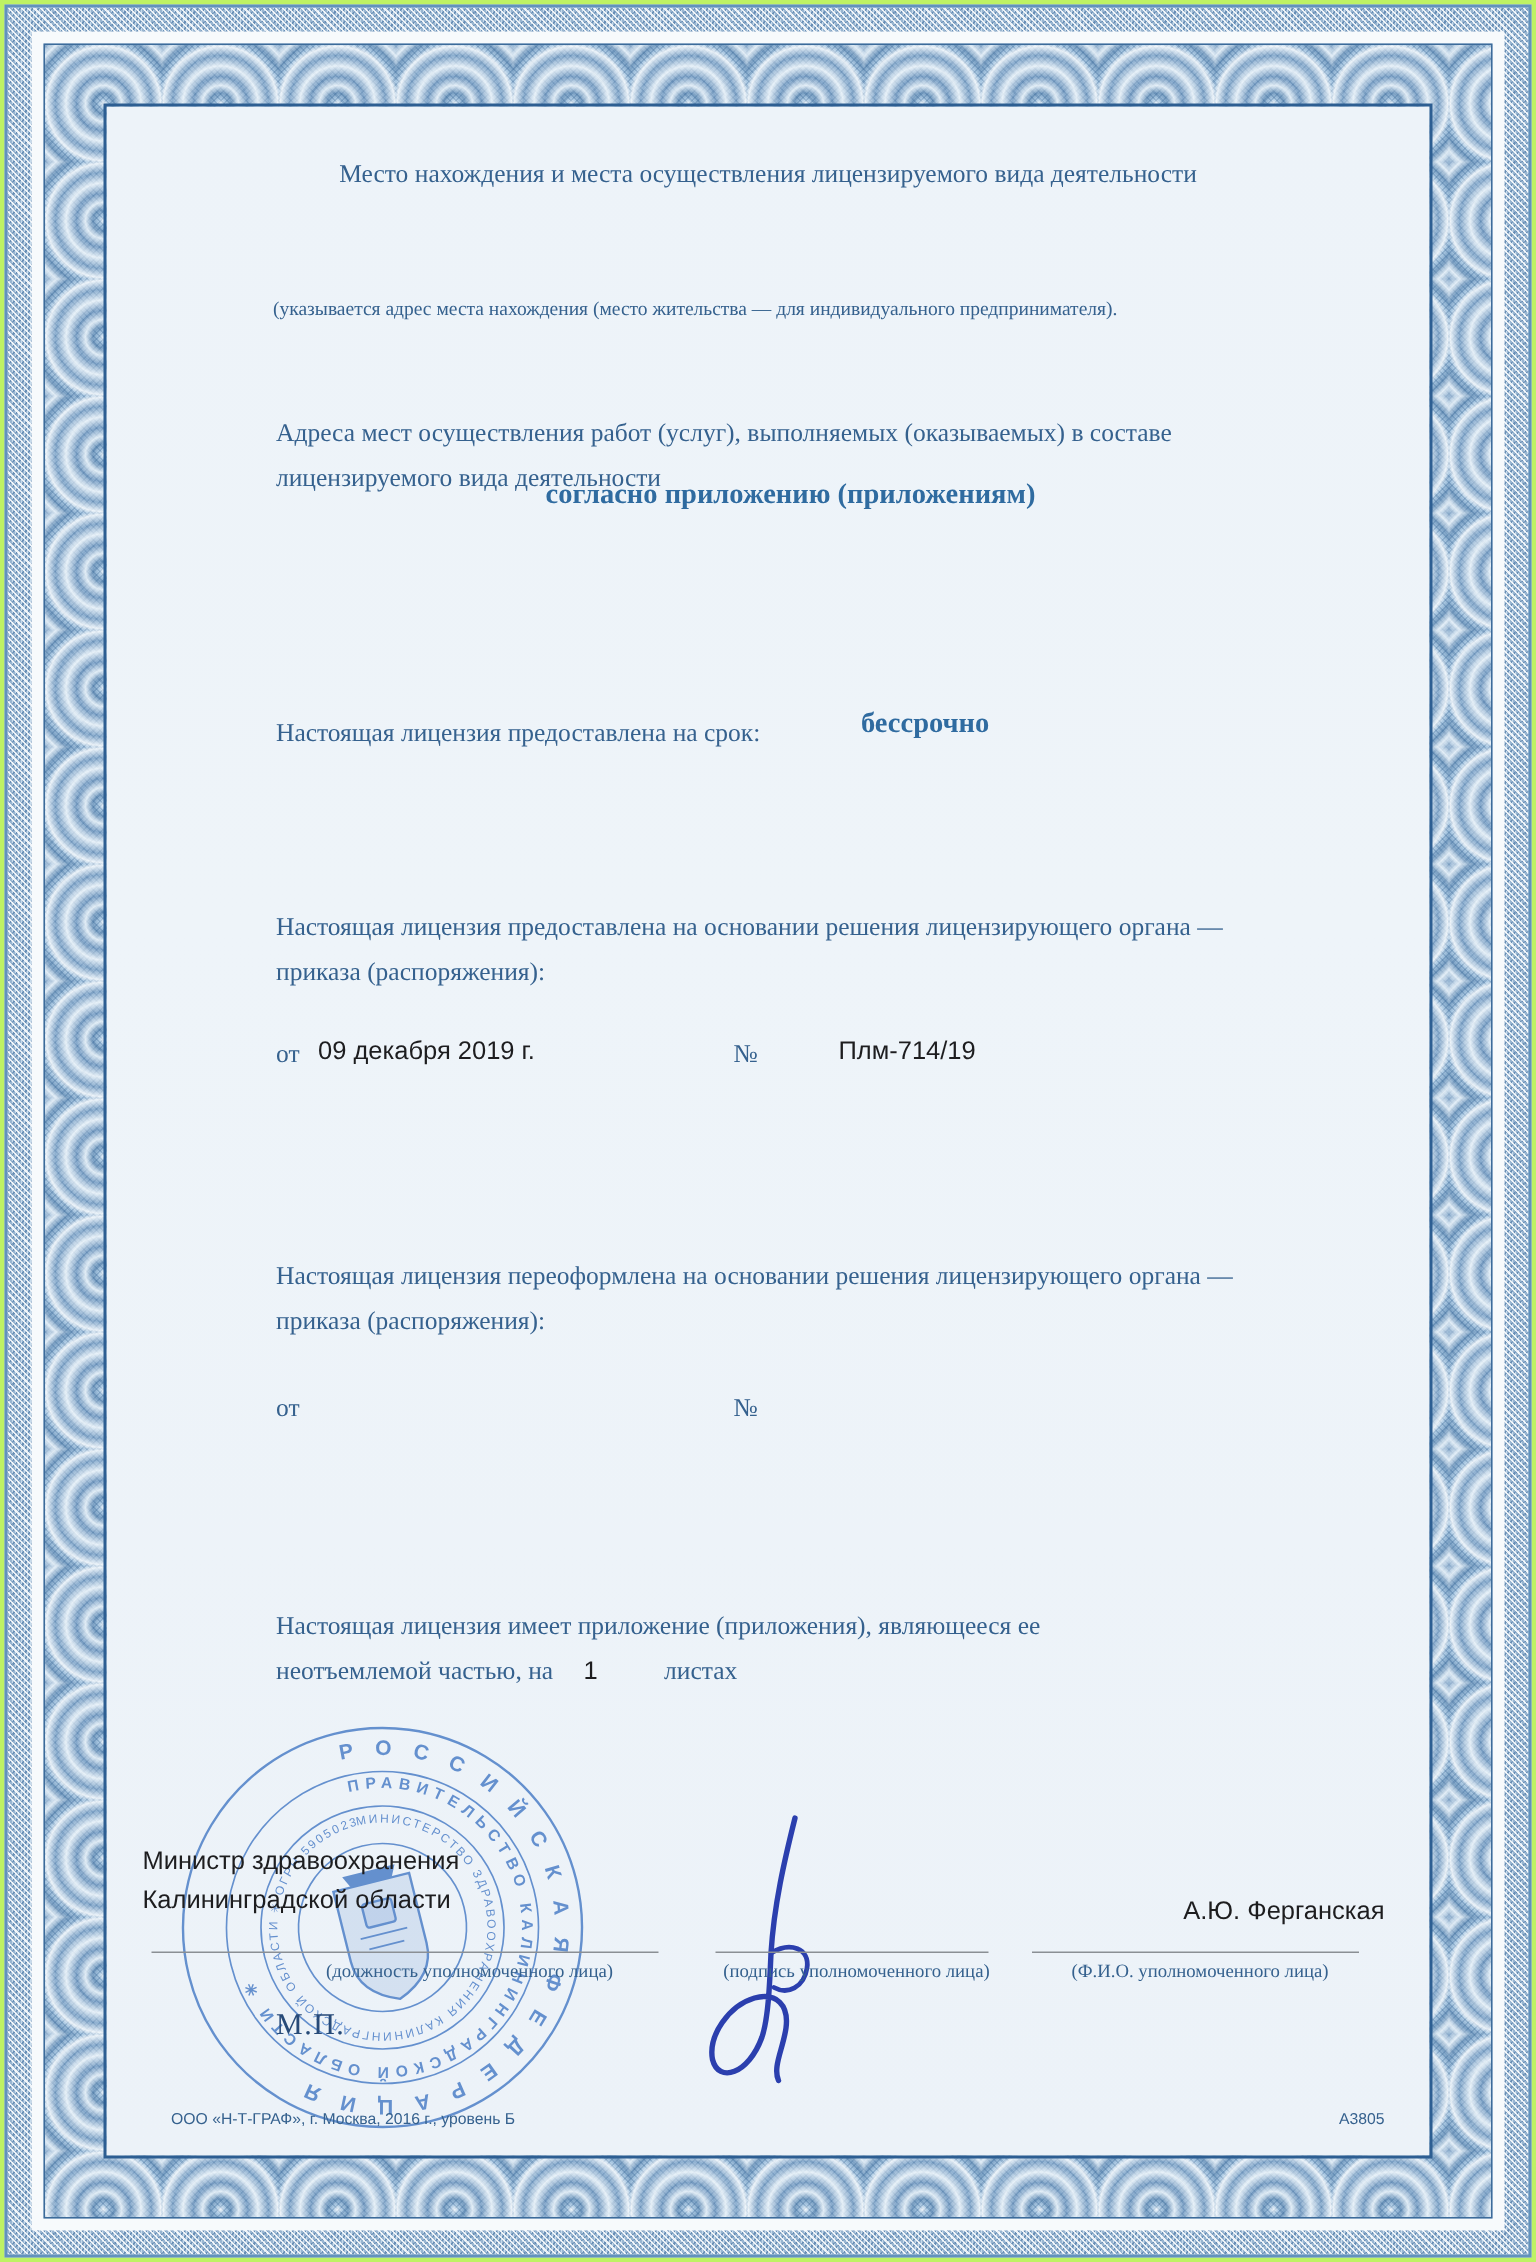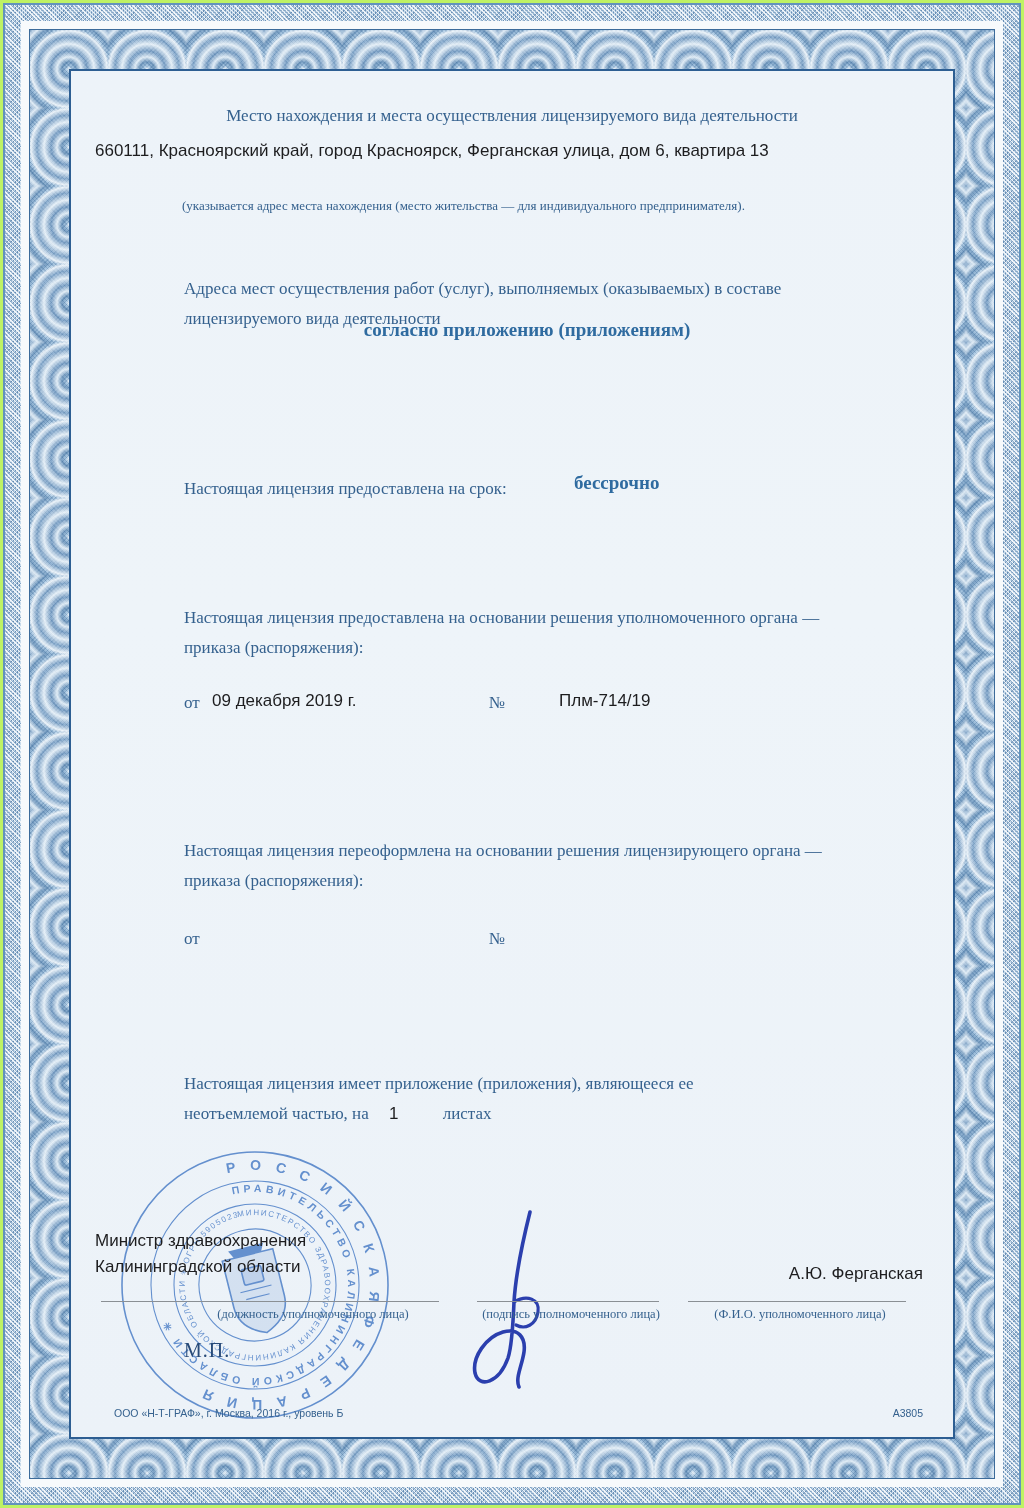--- a/index.html
+++ b/index.html
@@ -66,34 +66,33 @@
 <body>
 
 <div class="page">
   <div class="band-speckle">
     <div class="band-gap">
       <div class="band-guilloche">
         <div class="content">
 
           <div class="abs form-serif" style="top:30px; left:0; width:100%; text-align:center;">Место нахождения и места осуществления лицензируемого вида деятельности</div>
 
-          <div class="abs filled-sans" style="top:70px; left:24px; width:830px;">660111, Красноярский край, город Красноярск, Ферганская улица, дом 6, квартира 13</div>
 
           <div class="abs form-serif" style="top:203px; left:113px; width:690px;">Адреса мест осуществления работ (услуг), выполняемых (оказываемых) в составе лицензируемого вида деятельности</div>
 
           <div class="abs form-small" style="top:127px; left:111px; width:720px;">(указывается адрес места нахождения (место жительства — для индивидуального предпринимателя).</div>
 
           <div class="abs form-bold" style="top:248px; left:0; width:100%; text-align:center; padding-left:30px;">согласно приложению (приложениям)</div>
 
           <div class="abs" style="top:403px; left:113px; width:730px;">
             <span class="form-serif">Настоящая лицензия предоставлена на срок:</span>
             <span class="form-bold abs" style="left:390px; top:-2px;">бессрочно</span>
           </div>
 
-          <div class="abs form-serif" style="top:532px; left:113px; width:690px;">Настоящая лицензия предоставлена на основании решения уполномоченного органа — приказа (распоряжения):</div>
+          <div class="abs form-serif" style="top:532px; left:113px; width:690px;">Настоящая лицензия предоставлена на основании решения лицензирующего органа — приказа (распоряжения):</div>
 
           <div class="abs" style="top:617px; left:113px; width:730px; height:30px;">
             <span class="form-serif">от</span>
             <span class="filled-sans abs" style="left:28px; top:3px;">09 декабря  2019 г.</span>
             <span class="form-serif abs" style="left:305px;">№</span>
             <span class="filled-sans abs" style="left:375px; top:3px;">Плм-714/19</span>
           </div>
 
           <div class="abs form-serif" style="top:765px; left:113px; width:690px;">Настоящая лицензия переоформлена на основании решения лицензирующего органа — приказа (распоряжения):</div>
 

